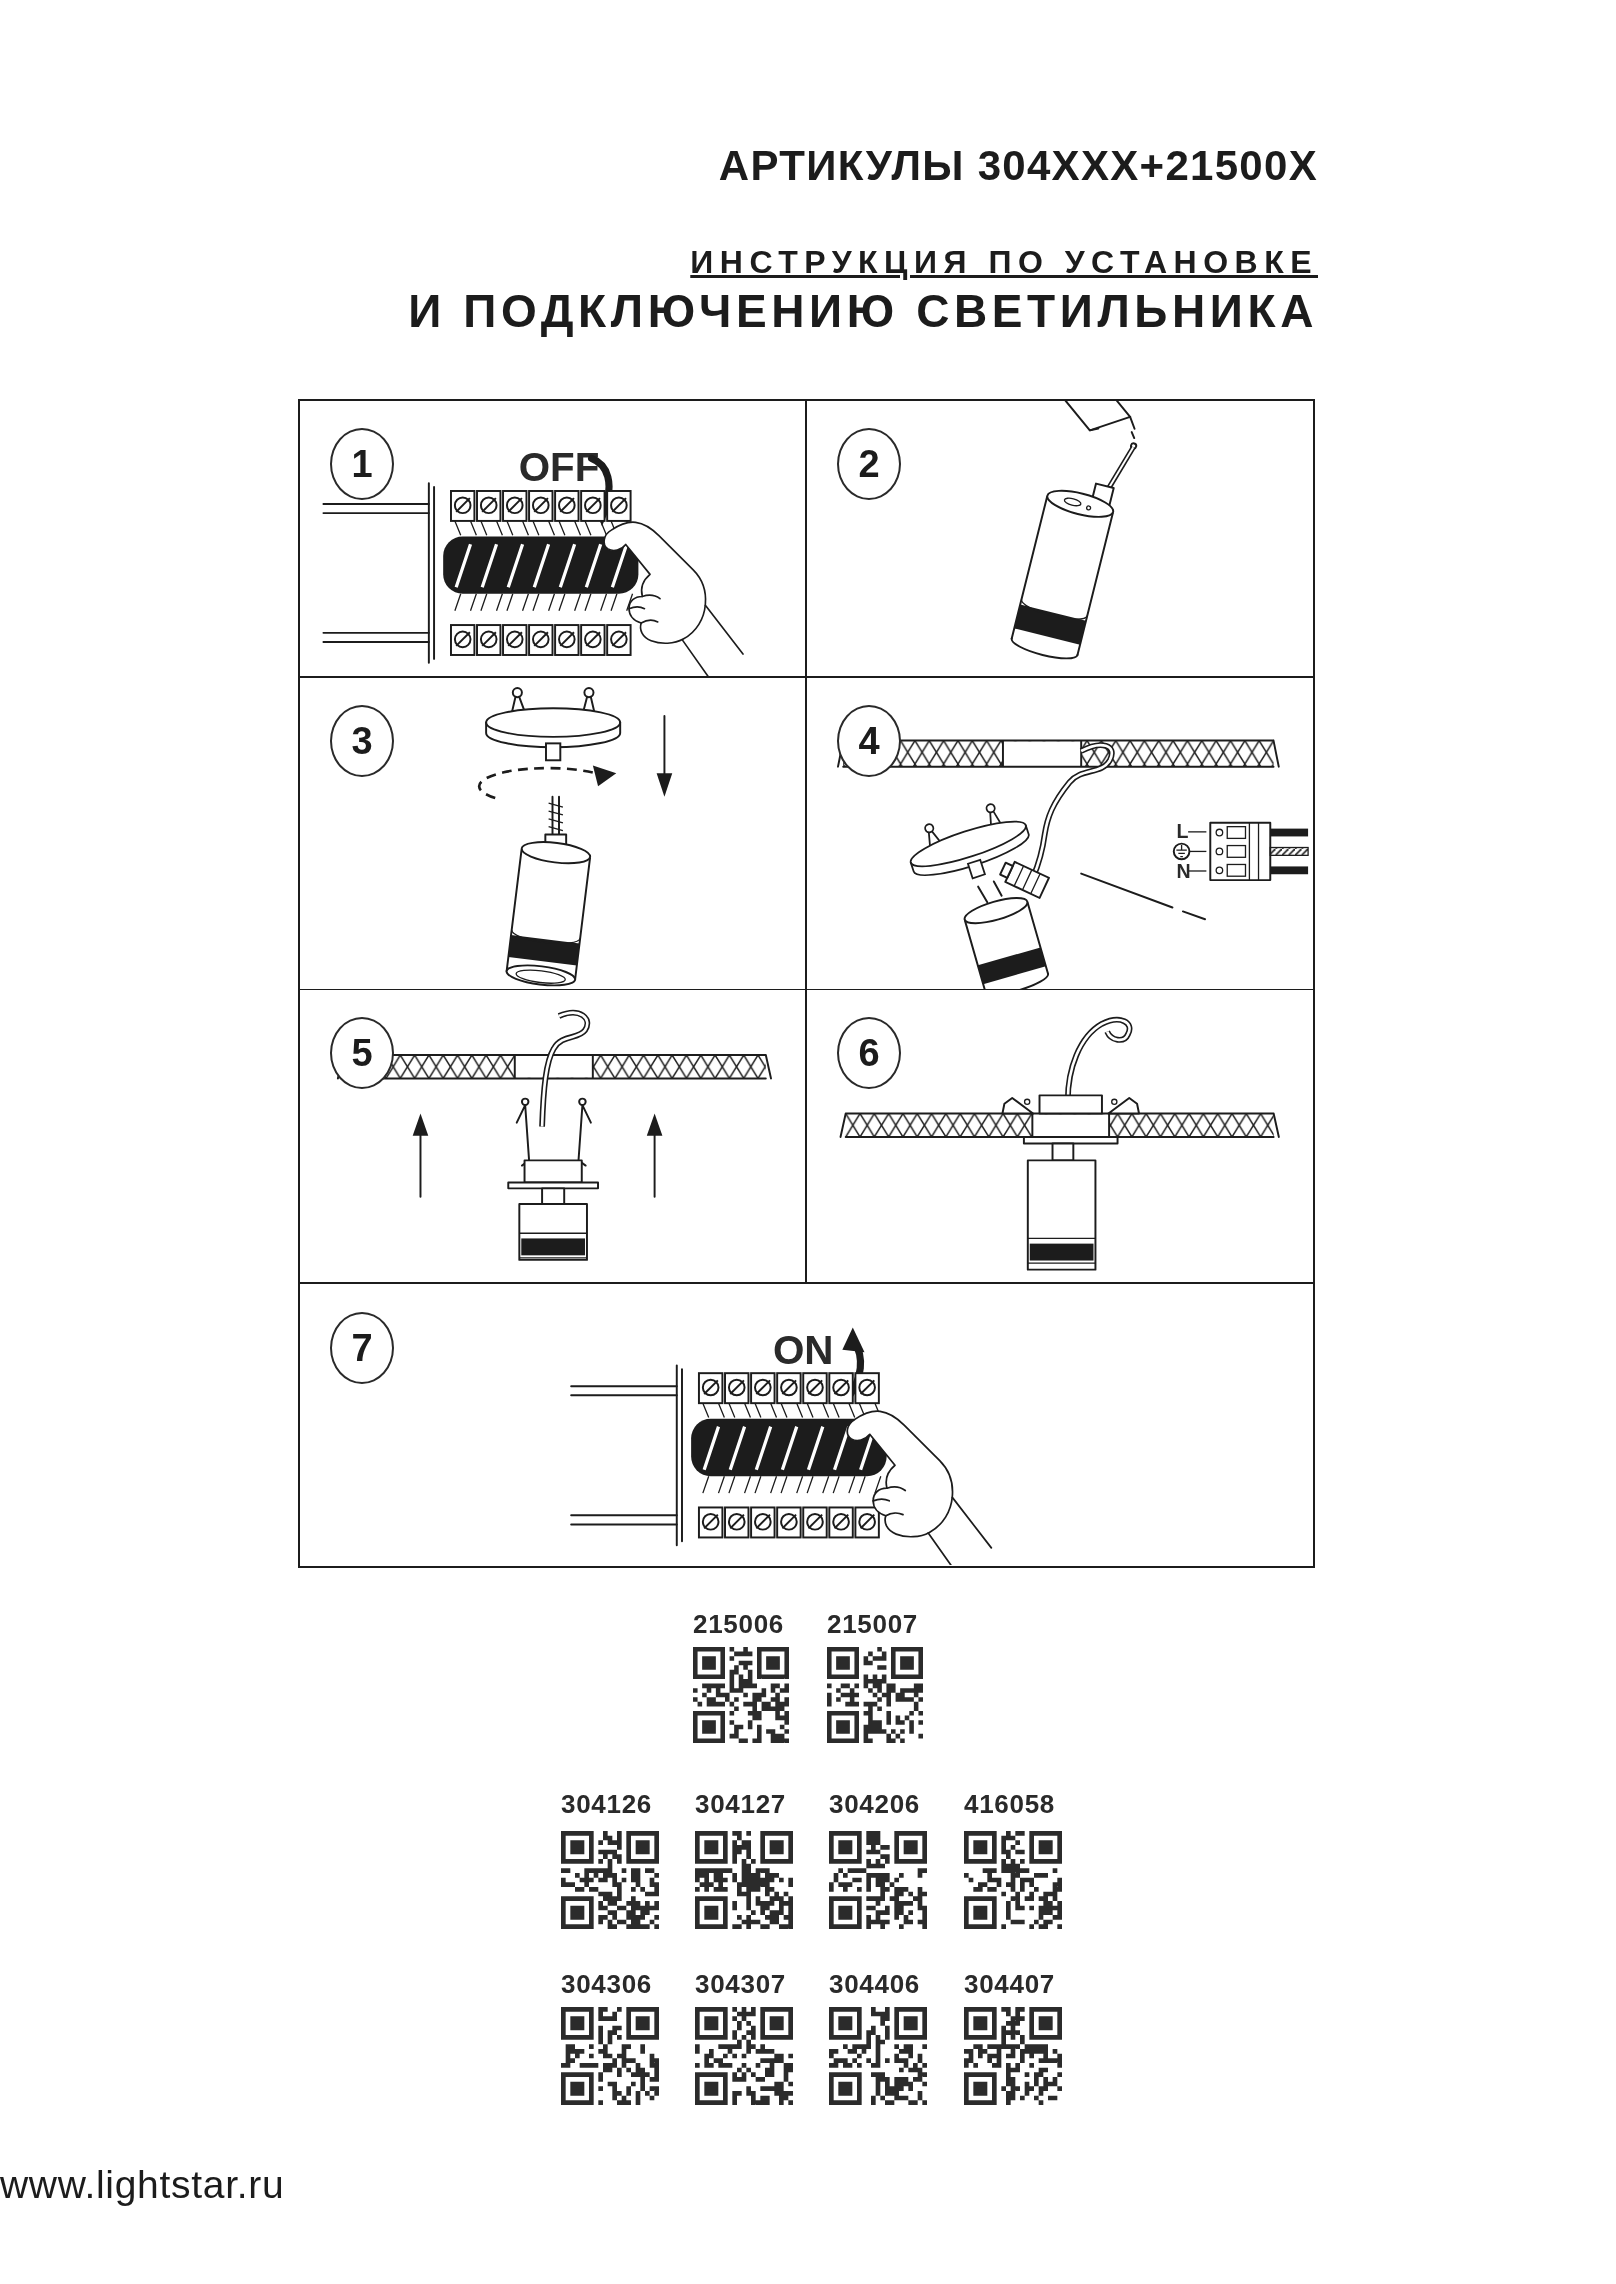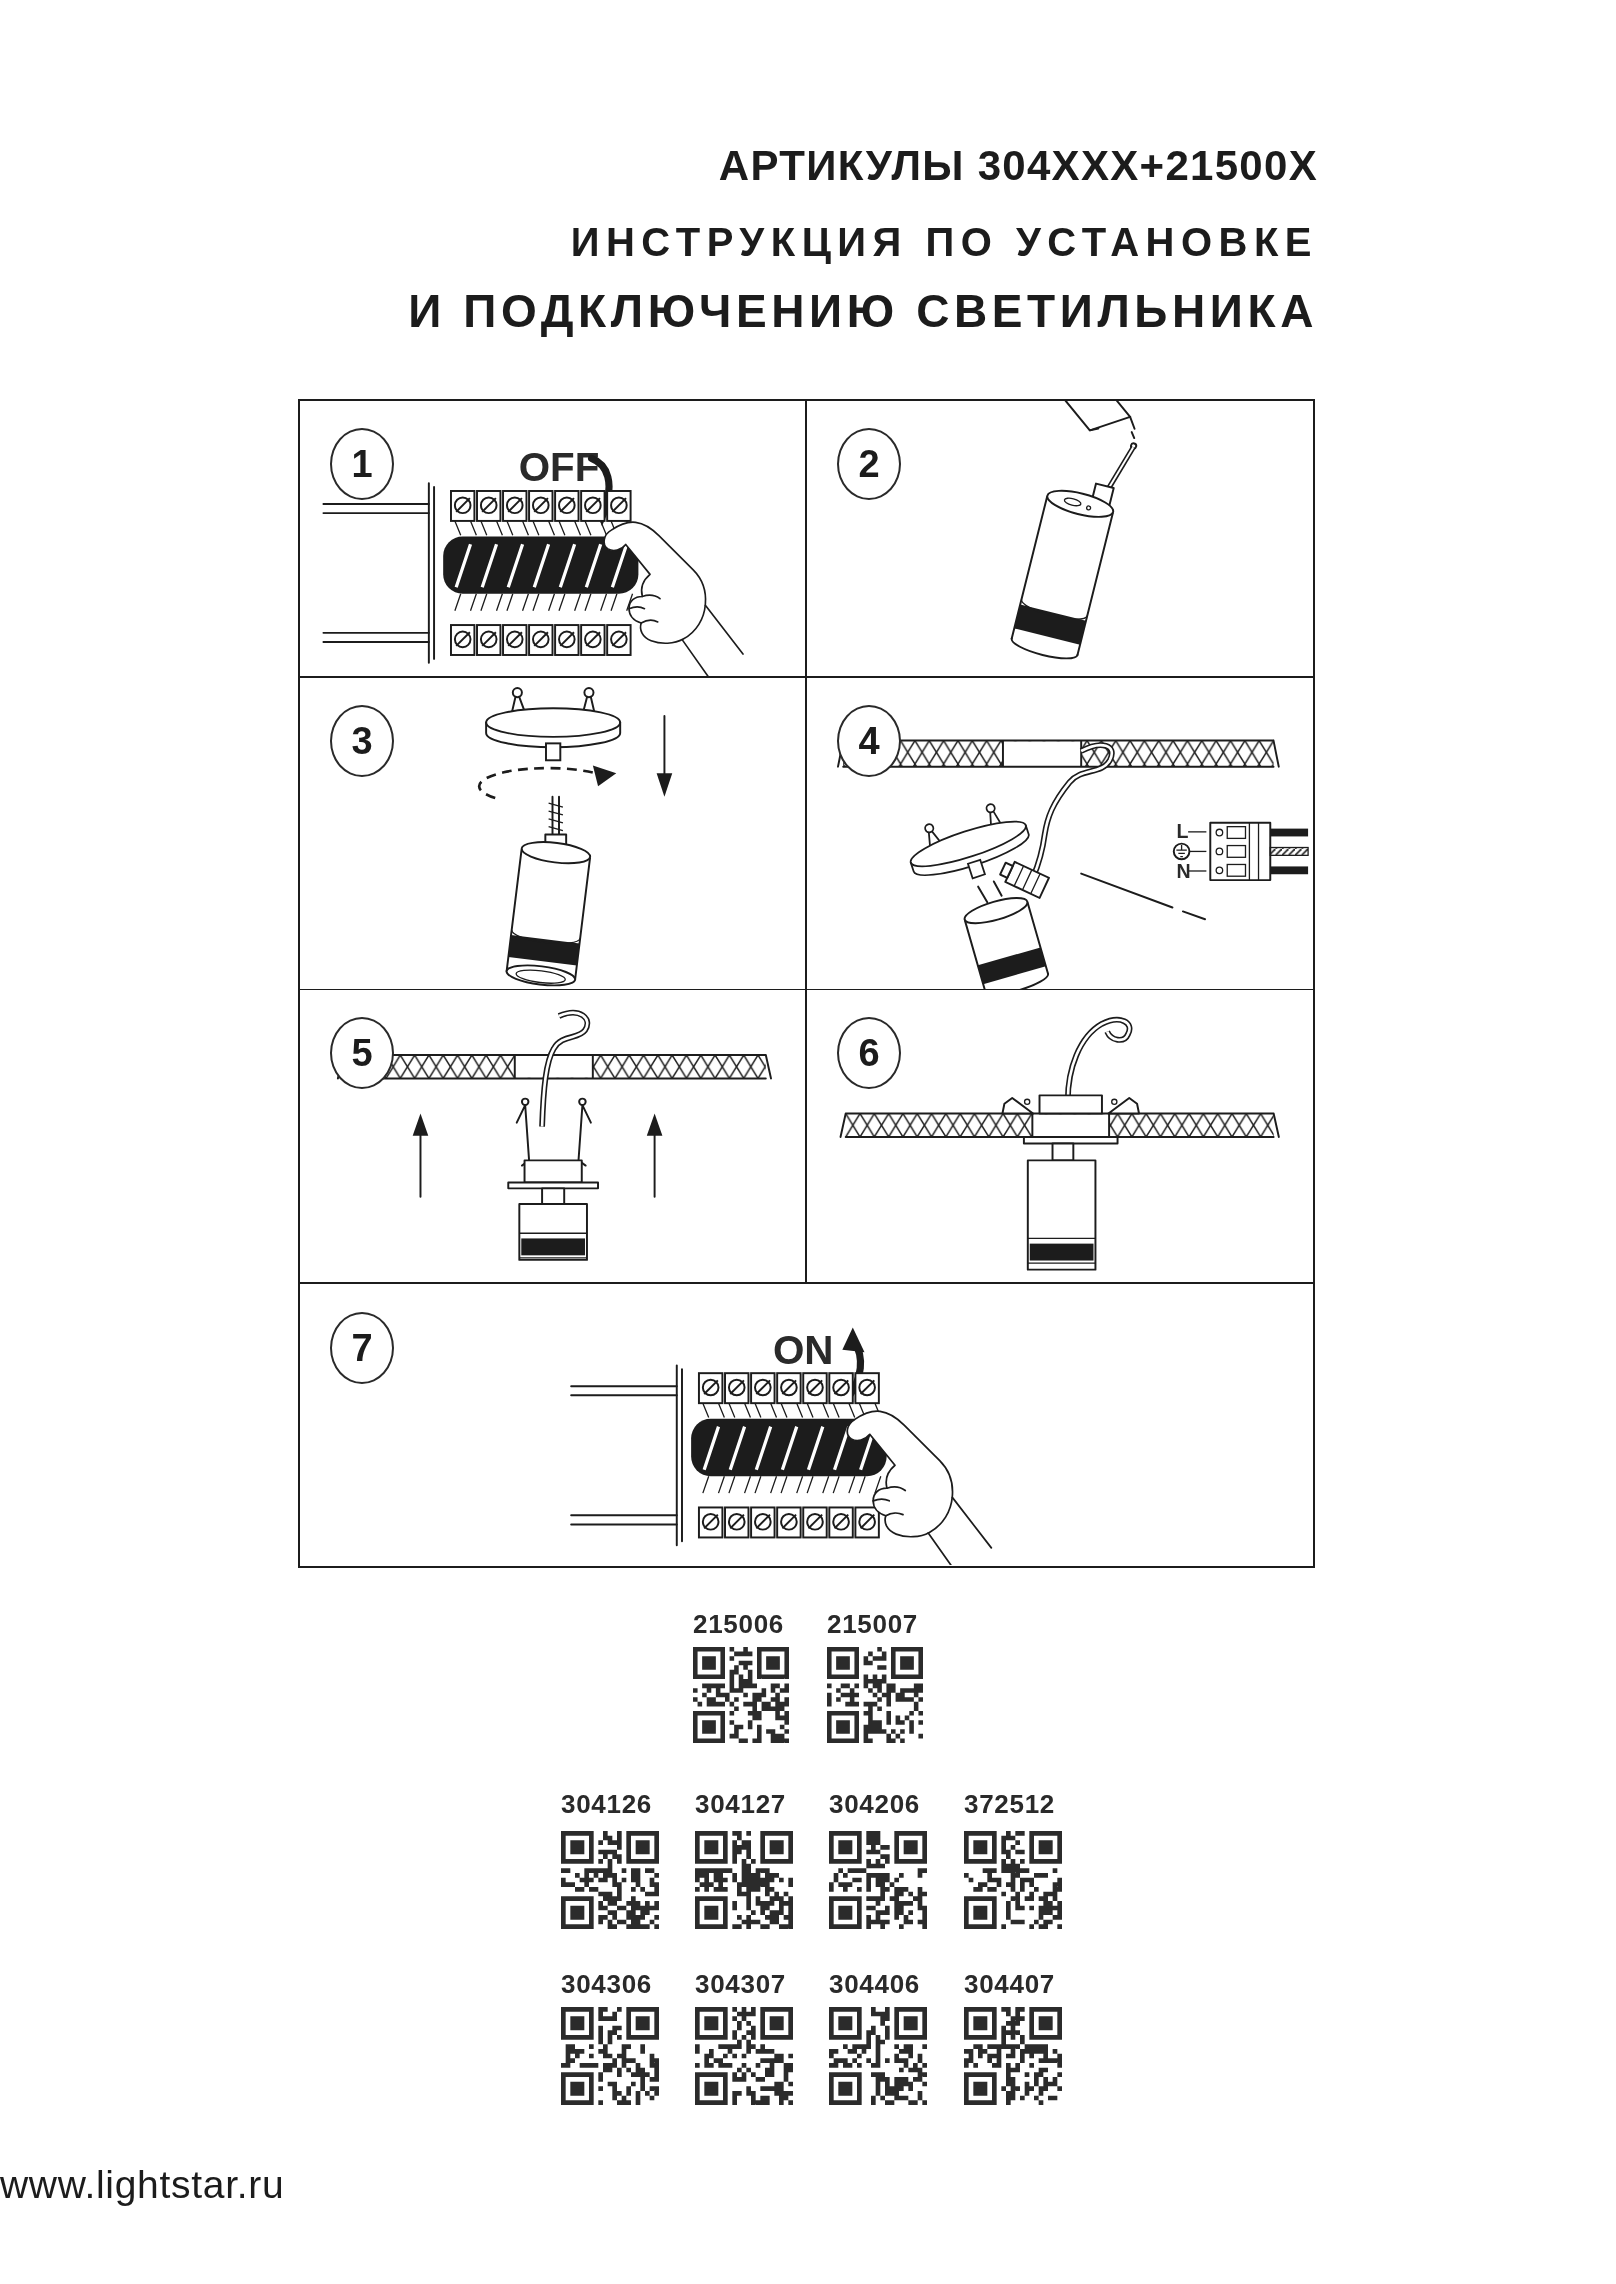--- a/index.html
+++ b/index.html
@@ -4,21 +4,21 @@
 <style>
   html,body{margin:0;padding:0;background:#9a9a9a;}
   .page{position:relative;width:1616px;height:2284px;background:#ffffff;
         font-family:"Liberation Sans","DejaVu Sans",sans-serif;color:#1c1c1c;overflow:hidden;}
   
   .logo-box{position:absolute;left:301px;top:86px;width:202px;height:236px;
             border:2px solid #2a2a2a;box-sizing:border-box;background:#fff;}
   .hdr{position:absolute;right:298px;text-align:right;font-weight:bold;white-space:nowrap;}
   .hdr.series{top:83px;font-size:42px;letter-spacing:2px;}
   .hdr.articles{top:142px;font-size:42px;letter-spacing:1.3px;}
-  .hdr.instr1{top:220px;font-size:40px;letter-spacing:6.5px;}
+  .hdr.instr1{top:244px;font-size:32px;letter-spacing:6.5px;text-decoration:underline;}
   .hdr.instr2{top:284px;font-size:46px;letter-spacing:4.6px;}
   
   .grid{position:absolute;left:298px;top:399px;width:1017px;height:1169px;
         border:2.6px solid #1c1c1c;box-sizing:border-box;background:#fff;}
   .cell{position:absolute;box-sizing:border-box;background:#fff;}
   .b-r{border-right:2px solid #1c1c1c;}
   .b-b{border-bottom:2px solid #1c1c1c;}
   .cell svg.illus{position:absolute;left:0;top:0;width:100%;height:100%;}
   .badge{position:absolute;left:30px;top:27px;width:60px;height:68px;
          border:2.6px solid #2a2a2a;border-radius:50%;display:flex;align-items:center;
@@ -308,21 +308,21 @@
         </svg>
       </div>
       <div class="qr-item" style="left: 829px; top: 1789px; width: 98px; height: 139px;">
         <div class="qr-label">304206</div>
         <svg width="98" height="98" viewBox="0 0 21 21" style="position: absolute; left: 0px; top: 42px;">
           <rect width="21" height="21" fill="#ffffff"></rect>
           <path d="M0,0h1v1h-1zM1,0h1v1h-1zM2,0h1v1h-1zM3,0h1v1h-1zM4,0h1v1h-1zM5,0h1v1h-1zM6,0h1v1h-1zM8,0h1v1h-1zM9,0h1v1h-1zM10,0h1v1h-1zM14,0h1v1h-1zM15,0h1v1h-1zM16,0h1v1h-1zM17,0h1v1h-1zM18,0h1v1h-1zM19,0h1v1h-1zM20,0h1v1h-1zM0,1h1v1h-1zM6,1h1v1h-1zM8,1h1v1h-1zM9,1h1v1h-1zM10,1h1v1h-1zM14,1h1v1h-1zM20,1h1v1h-1zM0,2h1v1h-1zM2,2h1v1h-1zM3,2h1v1h-1zM4,2h1v1h-1zM6,2h1v1h-1zM8,2h1v1h-1zM9,2h1v1h-1zM10,2h1v1h-1zM14,2h1v1h-1zM16,2h1v1h-1zM17,2h1v1h-1zM18,2h1v1h-1zM20,2h1v1h-1zM0,3h1v1h-1zM2,3h1v1h-1zM3,3h1v1h-1zM4,3h1v1h-1zM6,3h1v1h-1zM9,3h1v1h-1zM11,3h1v1h-1zM12,3h1v1h-1zM14,3h1v1h-1zM16,3h1v1h-1zM17,3h1v1h-1zM18,3h1v1h-1zM20,3h1v1h-1zM0,4h1v1h-1zM2,4h1v1h-1zM3,4h1v1h-1zM4,4h1v1h-1zM6,4h1v1h-1zM8,4h1v1h-1zM9,4h1v1h-1zM10,4h1v1h-1zM14,4h1v1h-1zM16,4h1v1h-1zM17,4h1v1h-1zM18,4h1v1h-1zM20,4h1v1h-1zM0,5h1v1h-1zM6,5h1v1h-1zM11,5h1v1h-1zM12,5h1v1h-1zM14,5h1v1h-1zM20,5h1v1h-1zM0,6h1v1h-1zM1,6h1v1h-1zM2,6h1v1h-1zM3,6h1v1h-1zM4,6h1v1h-1zM5,6h1v1h-1zM6,6h1v1h-1zM8,6h1v1h-1zM10,6h1v1h-1zM12,6h1v1h-1zM14,6h1v1h-1zM15,6h1v1h-1zM16,6h1v1h-1zM17,6h1v1h-1zM18,6h1v1h-1zM19,6h1v1h-1zM20,6h1v1h-1zM8,7h1v1h-1zM9,7h1v1h-1zM10,7h1v1h-1zM11,7h1v1h-1zM2,8h1v1h-1zM4,8h1v1h-1zM5,8h1v1h-1zM6,8h1v1h-1zM7,8h1v1h-1zM19,8h1v1h-1zM20,8h1v1h-1zM1,9h1v1h-1zM3,9h1v1h-1zM8,9h1v1h-1zM9,9h1v1h-1zM10,9h1v1h-1zM11,9h1v1h-1zM12,9h1v1h-1zM15,9h1v1h-1zM19,9h1v1h-1zM1,10h1v1h-1zM5,10h1v1h-1zM6,10h1v1h-1zM8,10h1v1h-1zM10,10h1v1h-1zM11,10h1v1h-1zM12,10h1v1h-1zM14,10h1v1h-1zM0,11h1v1h-1zM2,11h1v1h-1zM3,11h1v1h-1zM4,11h1v1h-1zM8,11h1v1h-1zM10,11h1v1h-1zM11,11h1v1h-1zM13,11h1v1h-1zM0,12h1v1h-1zM3,12h1v1h-1zM6,12h1v1h-1zM8,12h1v1h-1zM11,12h1v1h-1zM12,12h1v1h-1zM14,12h1v1h-1zM15,12h1v1h-1zM16,12h1v1h-1zM19,12h1v1h-1zM11,13h1v1h-1zM14,13h1v1h-1zM15,13h1v1h-1zM17,13h1v1h-1zM19,13h1v1h-1zM20,13h1v1h-1zM0,14h1v1h-1zM1,14h1v1h-1zM2,14h1v1h-1zM3,14h1v1h-1zM4,14h1v1h-1zM5,14h1v1h-1zM6,14h1v1h-1zM8,14h1v1h-1zM9,14h1v1h-1zM10,14h1v1h-1zM11,14h1v1h-1zM13,14h1v1h-1zM14,14h1v1h-1zM18,14h1v1h-1zM19,14h1v1h-1zM0,15h1v1h-1zM6,15h1v1h-1zM10,15h1v1h-1zM14,15h1v1h-1zM15,15h1v1h-1zM16,15h1v1h-1zM17,15h1v1h-1zM19,15h1v1h-1zM0,16h1v1h-1zM2,16h1v1h-1zM3,16h1v1h-1zM4,16h1v1h-1zM6,16h1v1h-1zM8,16h1v1h-1zM9,16h1v1h-1zM12,16h1v1h-1zM14,16h1v1h-1zM15,16h1v1h-1zM19,16h1v1h-1zM20,16h1v1h-1zM0,17h1v1h-1zM2,17h1v1h-1zM3,17h1v1h-1zM4,17h1v1h-1zM6,17h1v1h-1zM10,17h1v1h-1zM11,17h1v1h-1zM12,17h1v1h-1zM14,17h1v1h-1zM15,17h1v1h-1zM17,17h1v1h-1zM20,17h1v1h-1zM0,18h1v1h-1zM2,18h1v1h-1zM3,18h1v1h-1zM4,18h1v1h-1zM6,18h1v1h-1zM8,18h1v1h-1zM10,18h1v1h-1zM14,18h1v1h-1zM16,18h1v1h-1zM20,18h1v1h-1zM0,19h1v1h-1zM6,19h1v1h-1zM8,19h1v1h-1zM9,19h1v1h-1zM10,19h1v1h-1zM11,19h1v1h-1zM12,19h1v1h-1zM16,19h1v1h-1zM17,19h1v1h-1zM19,19h1v1h-1zM20,19h1v1h-1zM0,20h1v1h-1zM1,20h1v1h-1zM2,20h1v1h-1zM3,20h1v1h-1zM4,20h1v1h-1zM5,20h1v1h-1zM6,20h1v1h-1zM8,20h1v1h-1zM11,20h1v1h-1zM15,20h1v1h-1zM20,20h1v1h-1z" fill="#2b2b2b"></path>
         </svg>
       </div>
       <div class="qr-item" style="left: 964px; top: 1789px; width: 98px; height: 139px;">
-        <div class="qr-label">372512</div>
+        <div class="qr-label">416058</div>
         <svg width="98" height="98" viewBox="0 0 21 21" style="position: absolute; left: 0px; top: 42px;">
           <rect width="21" height="21" fill="#ffffff"></rect>
           <path d="M0,0h1v1h-1zM1,0h1v1h-1zM2,0h1v1h-1zM3,0h1v1h-1zM4,0h1v1h-1zM5,0h1v1h-1zM6,0h1v1h-1zM9,0h1v1h-1zM11,0h1v1h-1zM12,0h1v1h-1zM14,0h1v1h-1zM15,0h1v1h-1zM16,0h1v1h-1zM17,0h1v1h-1zM18,0h1v1h-1zM19,0h1v1h-1zM20,0h1v1h-1zM0,1h1v1h-1zM6,1h1v1h-1zM8,1h1v1h-1zM9,1h1v1h-1zM10,1h1v1h-1zM14,1h1v1h-1zM20,1h1v1h-1zM0,2h1v1h-1zM2,2h1v1h-1zM3,2h1v1h-1zM4,2h1v1h-1zM6,2h1v1h-1zM8,2h1v1h-1zM11,2h1v1h-1zM14,2h1v1h-1zM16,2h1v1h-1zM17,2h1v1h-1zM18,2h1v1h-1zM20,2h1v1h-1zM0,3h1v1h-1zM2,3h1v1h-1zM3,3h1v1h-1zM4,3h1v1h-1zM6,3h1v1h-1zM8,3h1v1h-1zM10,3h1v1h-1zM14,3h1v1h-1zM16,3h1v1h-1zM17,3h1v1h-1zM18,3h1v1h-1zM20,3h1v1h-1zM0,4h1v1h-1zM2,4h1v1h-1zM3,4h1v1h-1zM4,4h1v1h-1zM6,4h1v1h-1zM8,4h1v1h-1zM9,4h1v1h-1zM11,4h1v1h-1zM12,4h1v1h-1zM14,4h1v1h-1zM16,4h1v1h-1zM17,4h1v1h-1zM18,4h1v1h-1zM20,4h1v1h-1zM0,5h1v1h-1zM6,5h1v1h-1zM9,5h1v1h-1zM14,5h1v1h-1zM20,5h1v1h-1zM0,6h1v1h-1zM1,6h1v1h-1zM2,6h1v1h-1zM3,6h1v1h-1zM4,6h1v1h-1zM5,6h1v1h-1zM6,6h1v1h-1zM8,6h1v1h-1zM10,6h1v1h-1zM12,6h1v1h-1zM14,6h1v1h-1zM15,6h1v1h-1zM16,6h1v1h-1zM17,6h1v1h-1zM18,6h1v1h-1zM19,6h1v1h-1zM20,6h1v1h-1zM8,7h1v1h-1zM9,7h1v1h-1zM10,7h1v1h-1zM11,7h1v1h-1zM4,8h1v1h-1zM5,8h1v1h-1zM6,8h1v1h-1zM8,8h1v1h-1zM9,8h1v1h-1zM10,8h1v1h-1zM11,8h1v1h-1zM12,8h1v1h-1zM13,8h1v1h-1zM19,8h1v1h-1zM0,9h1v1h-1zM5,9h1v1h-1zM10,9h1v1h-1zM11,9h1v1h-1zM15,9h1v1h-1zM16,9h1v1h-1zM17,9h1v1h-1zM1,10h1v1h-1zM5,10h1v1h-1zM6,10h1v1h-1zM7,10h1v1h-1zM10,10h1v1h-1zM12,10h1v1h-1zM13,10h1v1h-1zM14,10h1v1h-1zM20,10h1v1h-1zM3,11h1v1h-1zM4,11h1v1h-1zM7,11h1v1h-1zM9,11h1v1h-1zM10,11h1v1h-1zM12,11h1v1h-1zM14,11h1v1h-1zM19,11h1v1h-1zM20,11h1v1h-1zM2,12h1v1h-1zM3,12h1v1h-1zM5,12h1v1h-1zM6,12h1v1h-1zM10,12h1v1h-1zM12,12h1v1h-1zM15,12h1v1h-1zM19,12h1v1h-1zM20,12h1v1h-1zM8,13h1v1h-1zM11,13h1v1h-1zM14,13h1v1h-1zM17,13h1v1h-1zM18,13h1v1h-1zM19,13h1v1h-1zM0,14h1v1h-1zM1,14h1v1h-1zM2,14h1v1h-1zM3,14h1v1h-1zM4,14h1v1h-1zM5,14h1v1h-1zM6,14h1v1h-1zM10,14h1v1h-1zM11,14h1v1h-1zM13,14h1v1h-1zM14,14h1v1h-1zM16,14h1v1h-1zM17,14h1v1h-1zM19,14h1v1h-1zM0,15h1v1h-1zM6,15h1v1h-1zM9,15h1v1h-1zM11,15h1v1h-1zM17,15h1v1h-1zM18,15h1v1h-1zM20,15h1v1h-1zM0,16h1v1h-1zM2,16h1v1h-1zM3,16h1v1h-1zM4,16h1v1h-1zM6,16h1v1h-1zM9,16h1v1h-1zM11,16h1v1h-1zM12,16h1v1h-1zM14,16h1v1h-1zM16,16h1v1h-1zM17,16h1v1h-1zM18,16h1v1h-1zM19,16h1v1h-1zM20,16h1v1h-1zM0,17h1v1h-1zM2,17h1v1h-1zM3,17h1v1h-1zM4,17h1v1h-1zM6,17h1v1h-1zM9,17h1v1h-1zM16,17h1v1h-1zM17,17h1v1h-1zM18,17h1v1h-1zM20,17h1v1h-1zM0,18h1v1h-1zM2,18h1v1h-1zM3,18h1v1h-1zM4,18h1v1h-1zM6,18h1v1h-1zM9,18h1v1h-1zM16,18h1v1h-1zM19,18h1v1h-1zM20,18h1v1h-1zM0,19h1v1h-1zM6,19h1v1h-1zM10,19h1v1h-1zM11,19h1v1h-1zM12,19h1v1h-1zM15,19h1v1h-1zM17,19h1v1h-1zM18,19h1v1h-1zM0,20h1v1h-1zM1,20h1v1h-1zM2,20h1v1h-1zM3,20h1v1h-1zM4,20h1v1h-1zM5,20h1v1h-1zM6,20h1v1h-1zM8,20h1v1h-1zM14,20h1v1h-1zM16,20h1v1h-1zM17,20h1v1h-1zM20,20h1v1h-1z" fill="#2b2b2b"></path>
         </svg>
       </div>
       <div class="qr-item" style="left: 561px; top: 1969px; width: 98px; height: 135px;">
         <div class="qr-label">304306</div>
         <svg width="98" height="98" viewBox="0 0 21 21" style="position: absolute; left: 0px; top: 38px;">
           <rect width="21" height="21" fill="#ffffff"></rect>
           <path d="M0,0h1v1h-1zM1,0h1v1h-1zM2,0h1v1h-1zM3,0h1v1h-1zM4,0h1v1h-1zM5,0h1v1h-1zM6,0h1v1h-1zM8,0h1v1h-1zM9,0h1v1h-1zM12,0h1v1h-1zM14,0h1v1h-1zM15,0h1v1h-1zM16,0h1v1h-1zM17,0h1v1h-1zM18,0h1v1h-1zM19,0h1v1h-1zM20,0h1v1h-1zM0,1h1v1h-1zM6,1h1v1h-1zM8,1h1v1h-1zM11,1h1v1h-1zM14,1h1v1h-1zM20,1h1v1h-1zM0,2h1v1h-1zM2,2h1v1h-1zM3,2h1v1h-1zM4,2h1v1h-1zM6,2h1v1h-1zM8,2h1v1h-1zM9,2h1v1h-1zM10,2h1v1h-1zM11,2h1v1h-1zM14,2h1v1h-1zM16,2h1v1h-1zM17,2h1v1h-1zM18,2h1v1h-1zM20,2h1v1h-1zM0,3h1v1h-1zM2,3h1v1h-1zM3,3h1v1h-1zM4,3h1v1h-1zM6,3h1v1h-1zM14,3h1v1h-1zM16,3h1v1h-1zM17,3h1v1h-1zM18,3h1v1h-1zM20,3h1v1h-1zM0,4h1v1h-1zM2,4h1v1h-1zM3,4h1v1h-1zM4,4h1v1h-1zM6,4h1v1h-1zM8,4h1v1h-1zM11,4h1v1h-1zM12,4h1v1h-1zM14,4h1v1h-1zM16,4h1v1h-1zM17,4h1v1h-1zM18,4h1v1h-1zM20,4h1v1h-1zM0,5h1v1h-1zM6,5h1v1h-1zM8,5h1v1h-1zM10,5h1v1h-1zM11,5h1v1h-1zM14,5h1v1h-1zM20,5h1v1h-1zM0,6h1v1h-1zM1,6h1v1h-1zM2,6h1v1h-1zM3,6h1v1h-1zM4,6h1v1h-1zM5,6h1v1h-1zM6,6h1v1h-1zM8,6h1v1h-1zM10,6h1v1h-1zM12,6h1v1h-1zM14,6h1v1h-1zM15,6h1v1h-1zM16,6h1v1h-1zM17,6h1v1h-1zM18,6h1v1h-1zM19,6h1v1h-1zM20,6h1v1h-1zM8,7h1v1h-1zM10,7h1v1h-1zM1,8h1v1h-1zM2,8h1v1h-1zM6,8h1v1h-1zM9,8h1v1h-1zM13,8h1v1h-1zM14,8h1v1h-1zM17,8h1v1h-1zM1,9h1v1h-1zM2,9h1v1h-1zM3,9h1v1h-1zM4,9h1v1h-1zM8,9h1v1h-1zM9,9h1v1h-1zM13,9h1v1h-1zM17,9h1v1h-1zM1,10h1v1h-1zM3,10h1v1h-1zM6,10h1v1h-1zM9,10h1v1h-1zM10,10h1v1h-1zM12,10h1v1h-1zM13,10h1v1h-1zM19,10h1v1h-1zM1,11h1v1h-1zM2,11h1v1h-1zM11,11h1v1h-1zM13,11h1v1h-1zM14,11h1v1h-1zM15,11h1v1h-1zM19,11h1v1h-1zM20,11h1v1h-1zM0,12h1v1h-1zM1,12h1v1h-1zM4,12h1v1h-1zM5,12h1v1h-1zM6,12h1v1h-1zM7,12h1v1h-1zM9,12h1v1h-1zM10,12h1v1h-1zM11,12h1v1h-1zM13,12h1v1h-1zM16,12h1v1h-1zM19,12h1v1h-1zM20,12h1v1h-1zM9,13h1v1h-1zM10,13h1v1h-1zM12,13h1v1h-1zM14,13h1v1h-1zM16,13h1v1h-1zM17,13h1v1h-1zM20,13h1v1h-1zM0,14h1v1h-1zM1,14h1v1h-1zM2,14h1v1h-1zM3,14h1v1h-1zM4,14h1v1h-1zM5,14h1v1h-1zM6,14h1v1h-1zM8,14h1v1h-1zM12,14h1v1h-1zM15,14h1v1h-1zM16,14h1v1h-1zM17,14h1v1h-1zM18,14h1v1h-1zM20,14h1v1h-1zM0,15h1v1h-1zM6,15h1v1h-1zM8,15h1v1h-1zM17,15h1v1h-1zM19,15h1v1h-1zM20,15h1v1h-1zM0,16h1v1h-1zM2,16h1v1h-1zM3,16h1v1h-1zM4,16h1v1h-1zM6,16h1v1h-1zM10,16h1v1h-1zM11,16h1v1h-1zM15,16h1v1h-1zM17,16h1v1h-1zM0,17h1v1h-1zM2,17h1v1h-1zM3,17h1v1h-1zM4,17h1v1h-1zM6,17h1v1h-1zM8,17h1v1h-1zM11,17h1v1h-1zM14,17h1v1h-1zM17,17h1v1h-1zM19,17h1v1h-1zM20,17h1v1h-1zM0,18h1v1h-1zM2,18h1v1h-1zM3,18h1v1h-1zM4,18h1v1h-1zM6,18h1v1h-1zM11,18h1v1h-1zM12,18h1v1h-1zM14,18h1v1h-1zM16,18h1v1h-1zM18,18h1v1h-1zM20,18h1v1h-1zM0,19h1v1h-1zM6,19h1v1h-1zM11,19h1v1h-1zM13,19h1v1h-1zM16,19h1v1h-1zM19,19h1v1h-1zM0,20h1v1h-1zM1,20h1v1h-1zM2,20h1v1h-1zM3,20h1v1h-1zM4,20h1v1h-1zM5,20h1v1h-1zM6,20h1v1h-1zM8,20h1v1h-1zM12,20h1v1h-1zM13,20h1v1h-1zM14,20h1v1h-1zM16,20h1v1h-1z" fill="#2b2b2b"></path>

